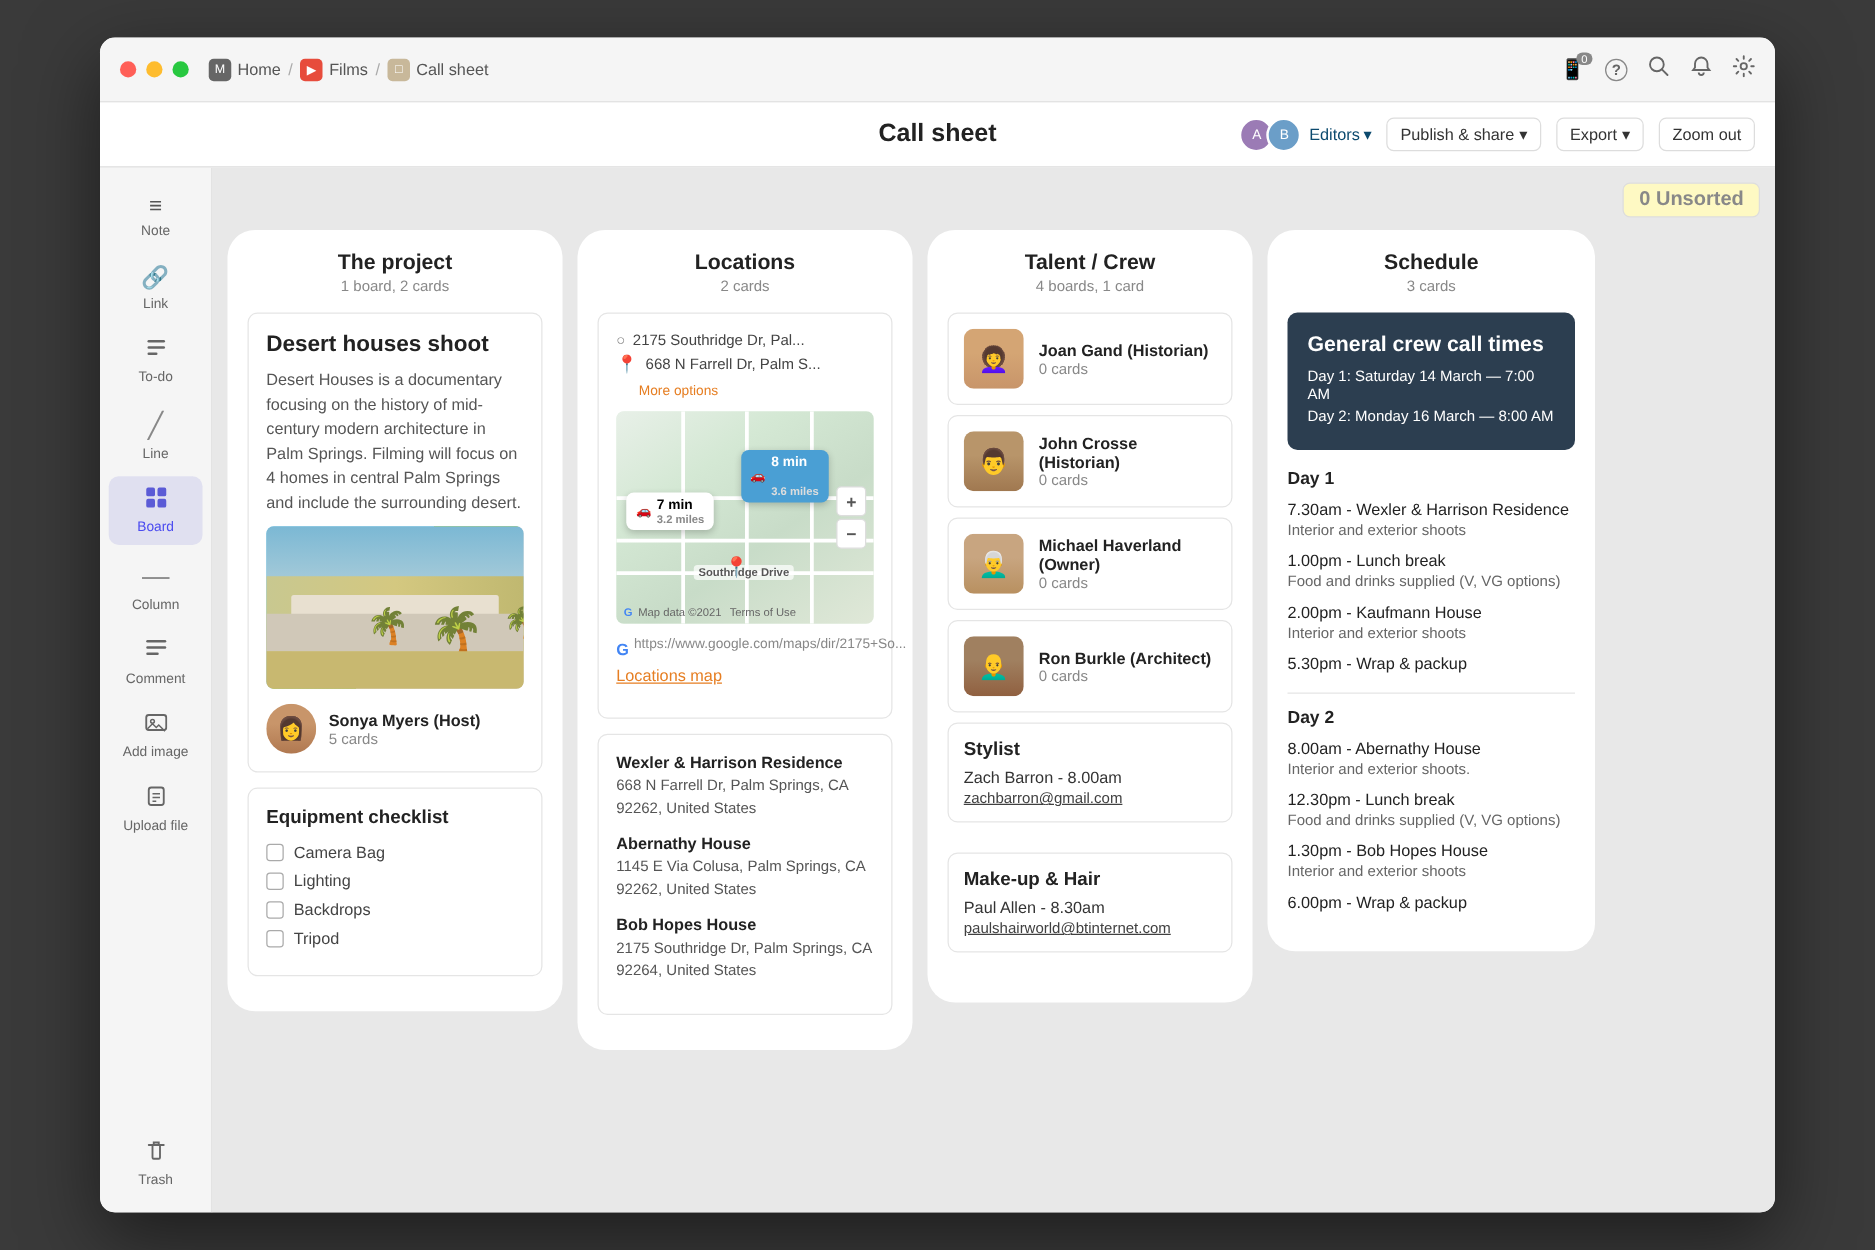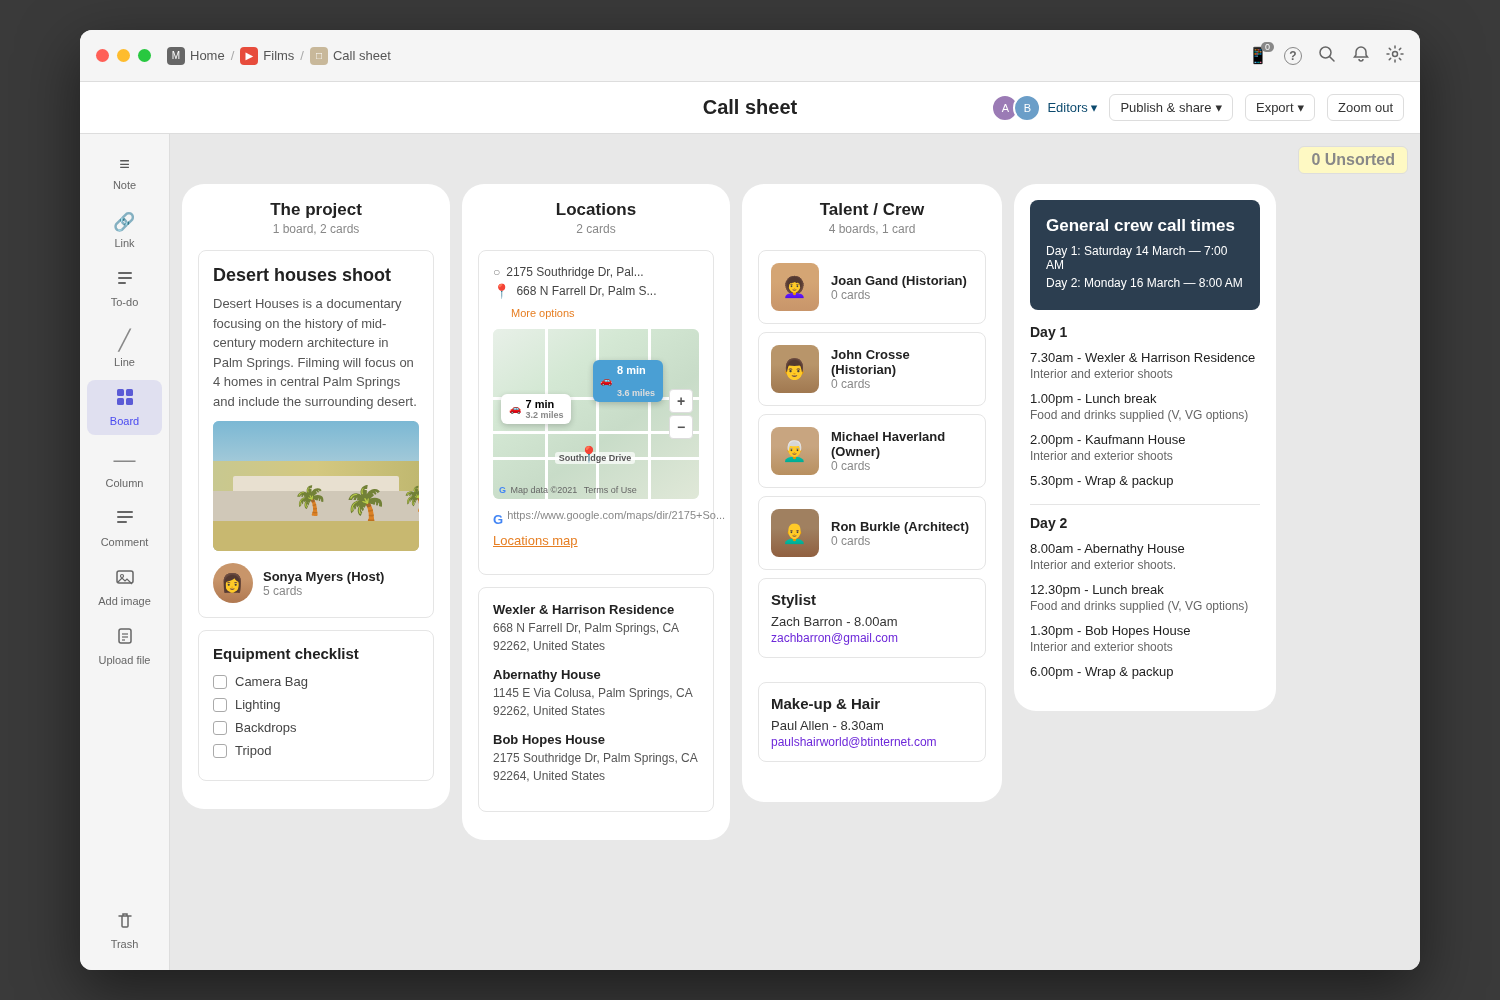--- a/index.html
+++ b/index.html
@@ -450,22 +450,23 @@
       color: #222;
       margin-bottom: 6px;
     }
     .crew-name {
       font-size: 13px;
       color: #333;
       margin-bottom: 2px;
     }
     .crew-time { color: #333; }
     .crew-email {
-      color: #6d28d9;
+      color: #404040;
       font-size: 12px;
+      text-decoration: underline;
       cursor: pointer;
     }
     
     .schedule-header-card {
       background: #2c3e50;
       border-radius: 8px;
       padding: 16px;
       margin-bottom: 14px;
       color: white;
     }
@@ -920,20 +921,24 @@
           <div class="crew-section">
             <div class="crew-role">Make-up &amp; Hair</div>
             <div class="crew-name">
               <span>Paul Allen</span><span class="crew-time"> - 8.30am</span>
             </div>
             <div class="crew-email">paulshairworld@btinternet.com</div>
           </div>
         </div>
 
         <div class="board-col" style="width:262px;">
+          <div class="board-header">
+            <div class="board-title">Schedule</div>
+            <div class="board-subtitle">3 cards</div>
+          </div>
 
           <div class="schedule-header-card">
             <div class="schedule-header-title">General crew call times</div>
             <div class="schedule-day-line">
               <span>Day 1:</span>
               <span>Saturday 14 March — 7:00 AM</span>
             </div>
             <div class="schedule-day-line">
               <span>Day 2:</span>
               <span>Monday 16 March — 8:00 AM</span>

